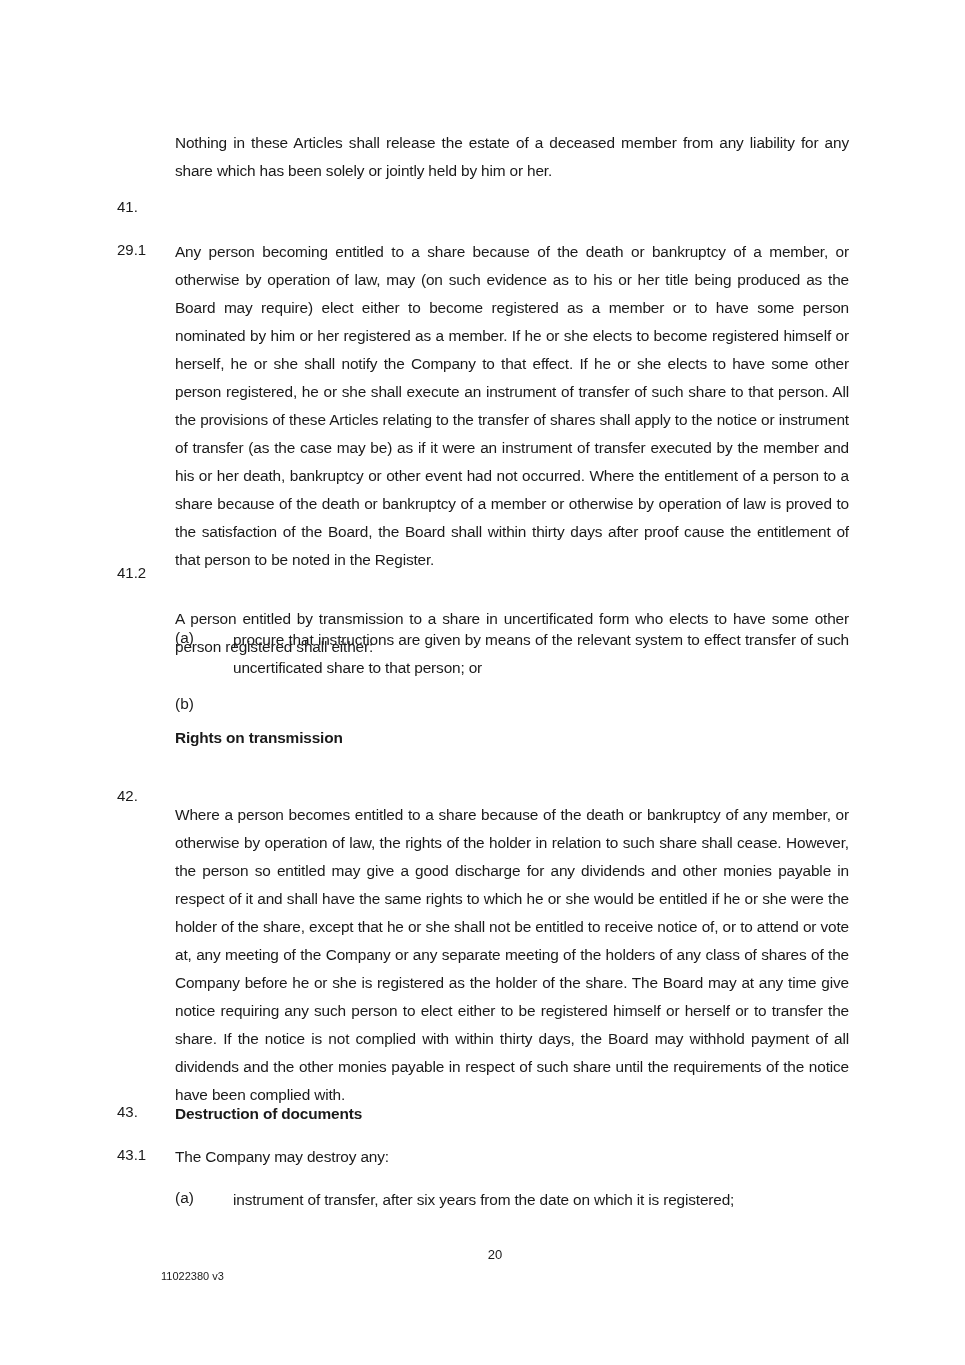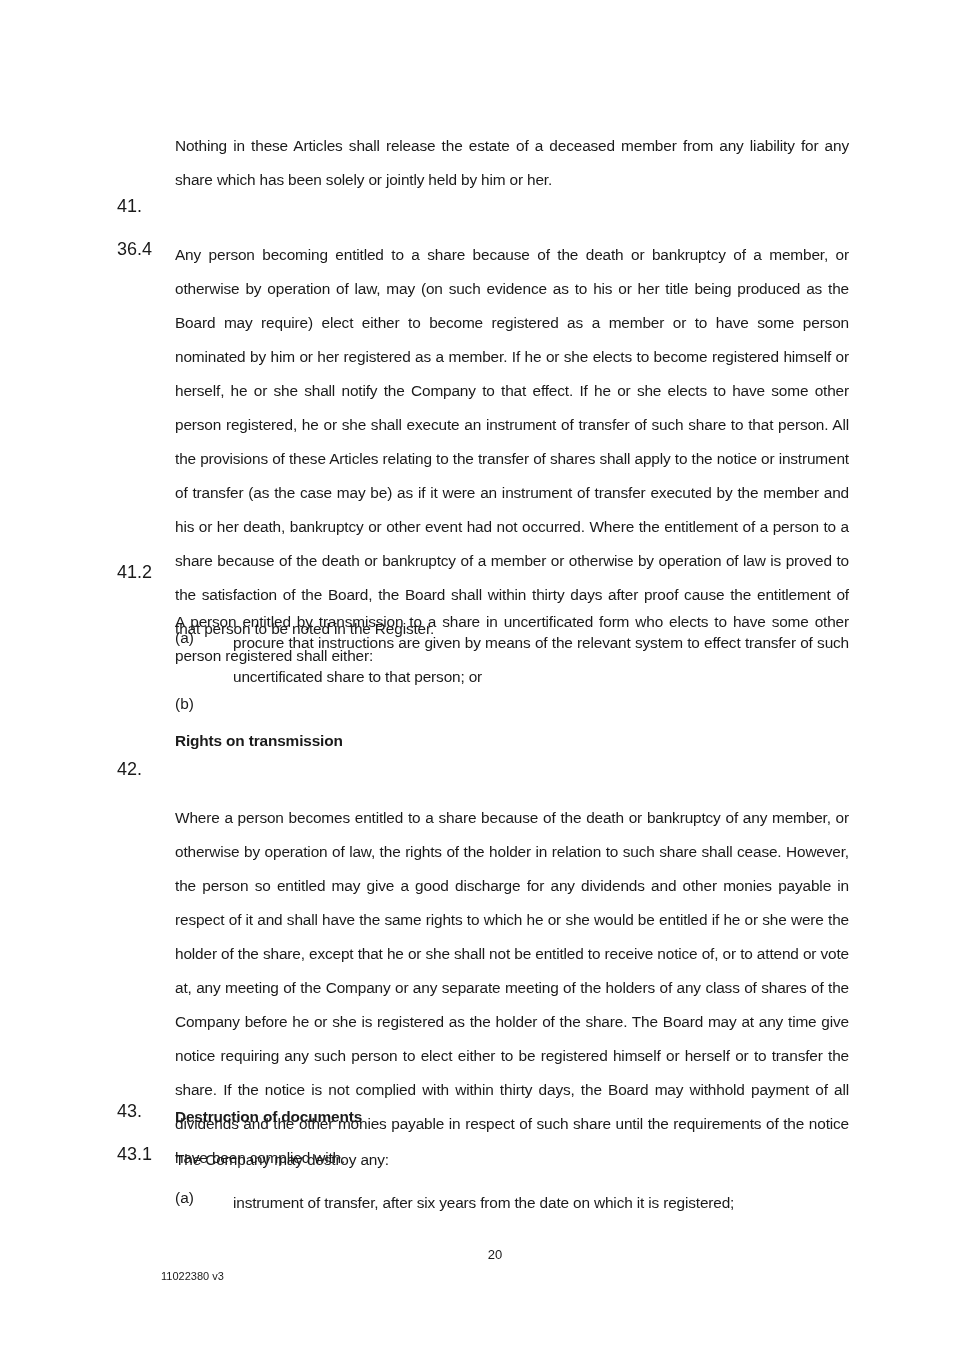--- a/index.html
+++ b/index.html
@@ -18,27 +18,27 @@
     .page {
       position: absolute;
       left: 0; top: 0;
       width: 965px;
       height: 1365px;
       background: #ffffff;
     }
     .block {
       position: absolute;
       font-size: 15.4px;
-      line-height: 34px;
+      line-height: 28px;
       letter-spacing: -0.15px;
     }
     .num {
       position: absolute;
       left: 117px;
-      font-size: 18px;
+      font-size: 15px;
       line-height: 23.3px;
     }
     .body {
       left: 175px;
       width: 674px;
       text-align: justify;
       text-align-last: left;
     }
     .sub-label {
       position: absolute;
@@ -76,32 +76,32 @@
   </style>
 </head>
 <body>
 
 <div class="page">
 
   <div class="block body" style="top:129px;">Nothing in these Articles shall release the estate of a deceased member from any liability for any share which has been solely or jointly held by him or her.</div>
 
   <div class="num" style="top:195px;">41.</div>
 
-  <div class="num" style="top:238px;">36.4</div>
+  <div class="num" style="top:238px;">29.1</div>
   <div class="block body" style="top:238px;">Any person becoming entitled to a share because of the death or bankruptcy of a member, or otherwise by operation of law, may (on such evidence as to his or her title being produced as the Board may require) elect either to become registered as a member or to have some person nominated by him or her registered as a member. If he or she elects to become registered himself or herself, he or she shall notify the Company to that effect. If he or she elects to have some other person registered, he or she shall execute an instrument of transfer of such share to that person. All the provisions of these Articles relating to the transfer of shares shall apply to the notice or instrument of transfer (as the case may be) as if it were an instrument of transfer executed by the member and his or her death, bankruptcy or other event had not occurred. Where the entitlement of a person to a share because of the death or bankruptcy of a member or otherwise by operation of law is proved to the satisfaction of the Board, the Board shall within thirty days after proof cause the entitlement of that person to be noted in the Register.</div>
 
   <div class="num" style="top:561px;">41.2</div>
   <div class="block body" style="top:561px;margin-top:44px;">A person entitled by transmission to a share in uncertificated form who elects to have some other person registered shall either:</div>
 
   <div class="sub-label" style="top:626px;">(a)</div>
   <div class="block sub-body" style="top:626px;">procure that instructions are given by means of the relevant system to effect transfer of such uncertificated share to that person; or</div>
 
   <div class="sub-label" style="top:692px;">(b)</div>
 
-  <div class="num" style="top:758px;text-align:right;">42.</div>
+  <div class="num" style="top:784px;text-align:right;">42.</div>
   <div class="block heading" style="top:724px;">Rights on transmission</div>
 
   <div class="block body" style="top:801px;">Where a person becomes entitled to a share because of the death or bankruptcy of any member, or otherwise by operation of law, the rights of the holder in relation to such share shall cease. However, the person so entitled may give a good discharge for any dividends and other monies payable in respect of it and shall have the same rights to which he or she would be entitled if he or she were the holder of the share, except that he or she shall not be entitled to receive notice of, or to attend or vote at, any meeting of the Company or any separate meeting of the holders of any class of shares of the Company before he or she is registered as the holder of the share. The Board may at any time give notice requiring any such person to elect either to be registered himself or herself or to transfer the share. If the notice is not complied with within thirty days, the Board may withhold payment of all dividends and the other monies payable in respect of such share until the requirements of the notice have been complied with.</div>
 
   <div class="num" style="top:1100px;">43.</div>
   <div class="block heading" style="top:1100px;">Destruction of documents</div>
 
   <div class="num" style="top:1143px;">43.1</div>
   <div class="block body" style="top:1143px;">The Company may destroy any:</div>
 

